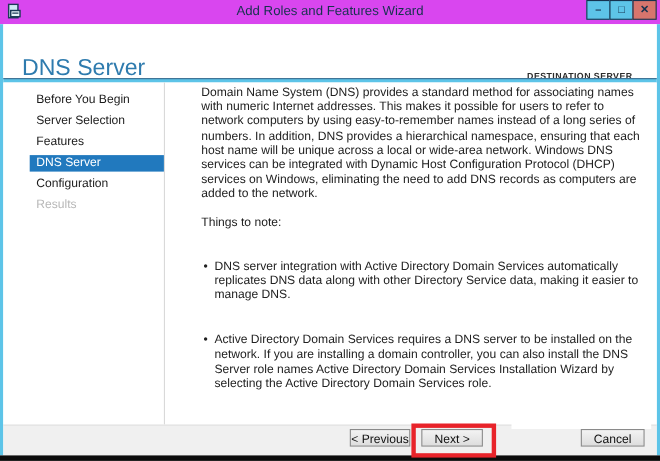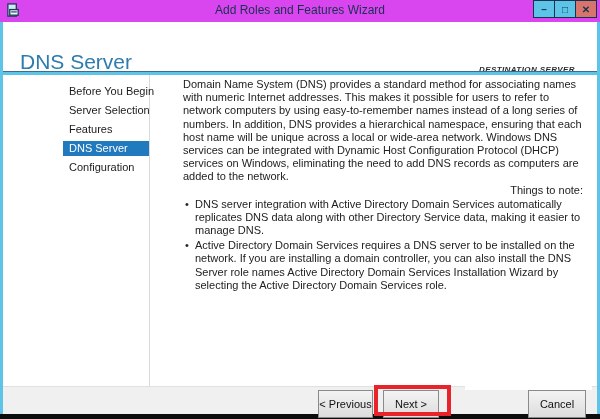--- a/index.html
+++ b/index.html
@@ -21,48 +21,48 @@
 
   
   .border-left  { position:absolute; left:0; top:22px; width:3px; height:392px; background:#5dc4e8; }
   .border-right { position:absolute; right:0; top:22px; width:3px; height:392px; background:#5dc4e8; }
   .bottom-bar   { position:absolute; left:0; top:414px; width:600px; height:5px; background:#0c0c0c; }
 
   
   .header { position:absolute; left:3px; right:3px; top:22px; height:49px; background:#ffffff; }
   .page-title { position:absolute; left:17px; top:28px; font-size:21px; font-weight:300; color:#2e7bae; }
   .dest-label { position:absolute; right:22px; top:43px; font-size:8px; font-weight:bold;
-                letter-spacing:.4px; color:#2b2b2b;font-style:italic; }
+                letter-spacing:.4px; color:#2b2b2b; }
   .red-underline { position:absolute; right:22px; top:54px; width:79px; height:9px;
                    background:#e8232a; border-radius:4px; }
   .header-rule { position:absolute; left:3px; right:3px; top:71px; height:4px;
                  background:#5dc4e8; border-top:1px solid #3c6c8e; }
 
   
   .content { position:absolute; left:3px; right:3px; top:75px; height:311px; background:#ffffff; }
   .sidebar { position:absolute; left:0; top:0; width:147px; height:311px;
-             border-right:1px solid #d9d9d9; padding-top:9px;padding-left:36px; }
+             border-right:1px solid #d9d9d9; padding-top:9px; }
   .nav-item { height:15px; line-height:15px; margin:0 0 4px 24px; padding-left:6px;
               font-size:11px; color:#1b1b1b; white-space:nowrap; }
   .nav-item.selected { background:#2179be; color:#ffffff; }
   .nav-item.disabled { color:#b8b8b8; }
 
   .main { position:absolute; left:180px; top:3px; width:400px; }
   .intro { font-size:11px; line-height:13.2px; color:#222222; }
-  .notes-heading { font-size:11px; color:#222222;text-align:right; }
-  .note { margin-top:2px; padding-left:12px; position:relative;
+  .notes-heading { margin-top:12px; font-size:11px; color:#222222; }
+  .note { margin-top:28px; padding-left:12px; position:relative;
           font-size:11px; line-height:13.2px; color:#222222; }
   .note::before { content:"\2022"; position:absolute; left:2px; top:0; color:#222222; }
 
   
   .white-patch { position:absolute; left:465px; top:355px; width:127px; height:35px;
                  background:#ffffff; z-index:3; }
   .footer { position:absolute; left:3px; right:3px; top:386px; height:28px;
             background:#f0f0f0; border-top:1px solid #e0e0e0; }
-  .btn { position:absolute; top:390px; height:28px; z-index:2;
+  .btn { position:absolute; top:390px; height:16px; z-index:2;
          background:linear-gradient(#f3f3f3,#dddddd); border:1px solid #8a8a8a;
          font-family:"Liberation Sans", sans-serif; font-size:11px; color:#111111;
          text-align:center; line-height:18px; }
   .btn-previous { left:318px; width:55px; }
   .btn-next     { left:383px; width:56px; }
   .btn-install  { left:459px; width:58px; background:#f1f1f1;
                   border:1px solid #c3c3c3; color:#9d9d9d; }
   .btn-cancel   { left:528px; width:58px; }
   .next-annotation { position:absolute; left:374px; top:385px; width:77px; height:31px;
                      border:4px solid #e8232a; z-index:4; pointer-events:none; }
@@ -96,20 +96,21 @@
   </div>
   <div class="header-rule"></div>
 
   <div class="content">
     <div class="sidebar">
       <div class="nav-item">Before You Begin</div>
       <div class="nav-item">Server Selection</div>
       <div class="nav-item">Features</div>
       <div class="nav-item selected">DNS Server</div>
       <div class="nav-item">Configuration</div>
+      <div class="nav-item disabled">Results</div>
     </div>
 
     <div class="main">
       <p class="intro">Domain Name System (DNS) provides a standard method for associating names with numeric Internet addresses. This makes it possible for users to refer to network computers by using easy-to-remember names instead of a long series of numbers. In addition, DNS provides a hierarchical namespace, ensuring that each host name will be unique across a local or wide-area network. Windows DNS services can be integrated with Dynamic Host Configuration Protocol (DHCP) services on Windows, eliminating the need to add DNS records as computers are added to the network.</p>
       <p class="notes-heading">Things to note:</p>
       <p class="note">DNS server integration with Active Directory Domain Services automatically replicates DNS data along with other Directory Service data, making it easier to manage DNS.</p>
       <p class="note">Active Directory Domain Services requires a DNS server to be installed on the network. If you are installing a domain controller, you can also install the DNS Server role names Active Directory Domain Services Installation Wizard by selecting the Active Directory Domain Services role.</p>
     </div>
   </div>
 

